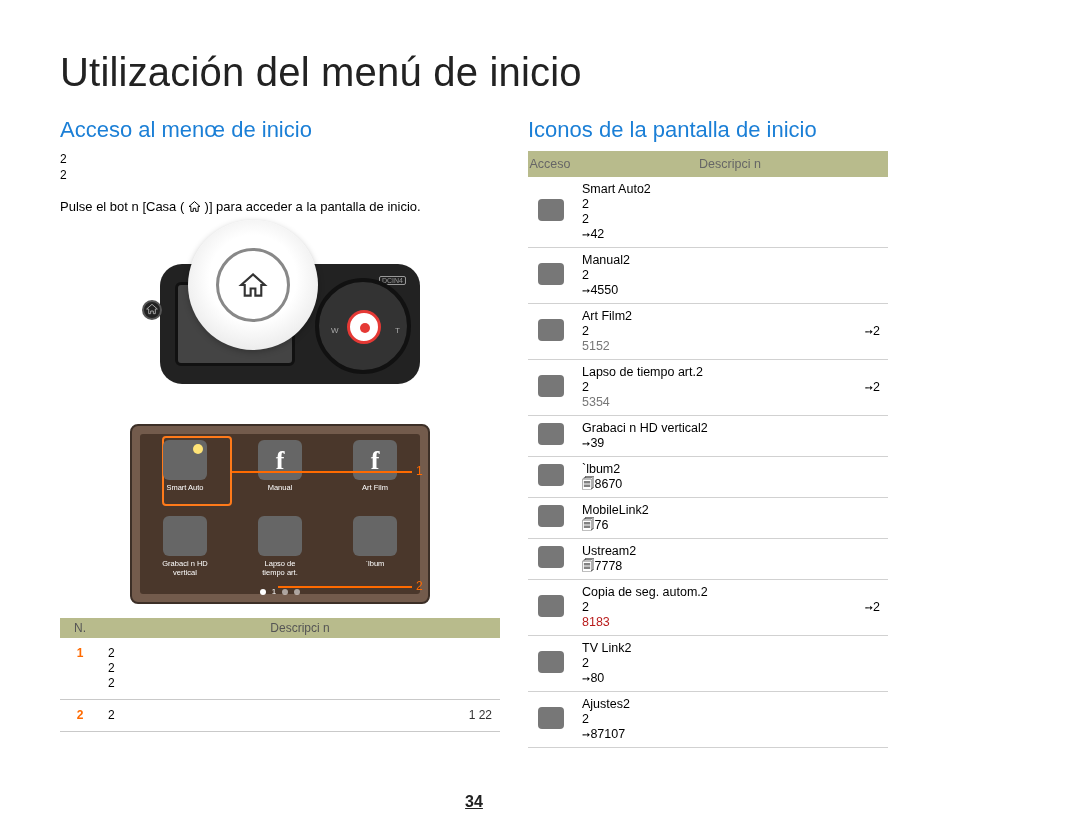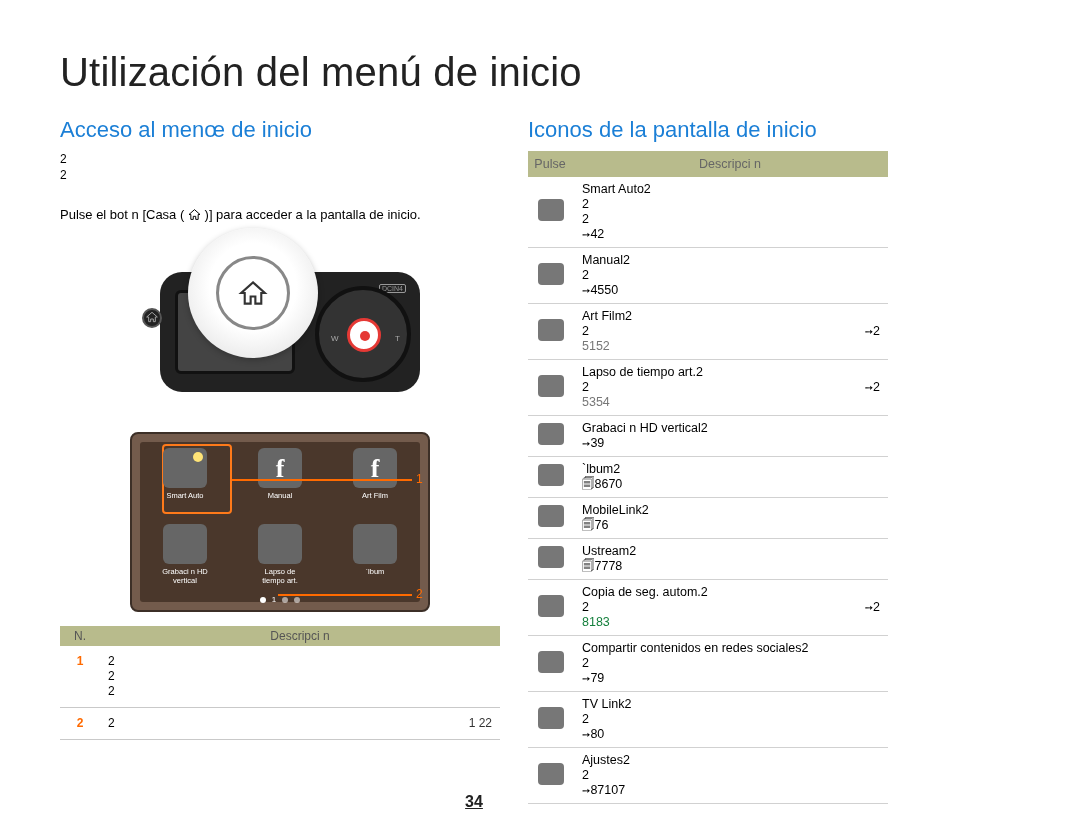--- a/index.html
+++ b/index.html
@@ -4,21 +4,21 @@
 <style>
   * { box-sizing: border-box; margin: 0; padding: 0; }
   html, body { width: 1080px; height: 825px; font-family: Arial, Helvetica, sans-serif; background: #fff; color: #000; }
   .page { width: 948px; height: 825px; padding: 50px 60px 20px 60px; position: relative; }
   .page-title { font-size: 40px; font-weight: 300; color: #222; margin-bottom: 22px; letter-spacing: 0.2px; }
   .cols { display: flex; gap: 28px; }
   .col-left { width: 460px; }
   .col-right { width: 470px; }
   .section-h { font-size: 22px; color: #1b7fd6; font-weight: 400; margin-bottom: 8px; }
   .intro-lines { font-size: 12px; line-height: 16px; margin-bottom: 10px; }
-  .instr { font-size: 13px; margin: 24px 0 8px 0; }
+  .instr { font-size: 13px; margin: 16px 0 8px 0; }
   .home-icon-inline { display: inline-block; width: 13px; height: 11px; vertical-align: -1px; }
   
   .cam-wrap { width: 300px; height: 180px; margin: 10px auto 20px auto; position: relative; }
   .cam-body { position: absolute; left: 30px; top: 40px; width: 260px; height: 120px; background: #222; border-radius: 22px; }
   .cam-screen { position: absolute; left: 45px; top: 58px; width: 120px; height: 84px; background: #444; border-radius: 6px; border: 3px solid #111; }
   .cam-lens { position: absolute; left: 185px; top: 54px; width: 96px; height: 96px; border-radius: 50%; background: #333; border: 4px solid #111; }
   .cam-lens-inner { position: absolute; left: 28px; top: 28px; width: 34px; height: 34px; border-radius: 50%; background: #fff; border: 3px solid #e53935; }
   .cam-lens-dot { position:absolute; left:41px; top:41px; width:10px; height:10px; border-radius:50%; background:#e53935;}
   .cam-wt { position:absolute; font-size:8px; color:#aaa; }
   .cam-w { left:12px; top:44px;} .cam-t { left:76px; top:44px;}
@@ -176,21 +176,21 @@
           </tr>
         </tbody>
       </table>
     </div>
 
     <div class="col-right">
       <h2 class="section-h">Iconos de la pantalla de inicio</h2>
       <table class="icon-table">
         <thead>
             <tr>
-          <th class="icon-col">Pulse</th>
+          <th class="icon-col">Acceso</th>
           <th>Descripci n</th>
         </tr>
           </thead>
         <tbody id="icon-rows">
             <tr>
               <td class="icon-col"><span class="thumb"></span></td>
               <td><span>Smart Auto2</span><br><span>2</span><br><span>2</span><br><span class="pg-arrow">➙</span><span>42</span></td>
             </tr>
             <tr>
               <td class="icon-col"><span class="thumb"></span></td>
@@ -215,25 +215,21 @@
             <tr>
               <td class="icon-col"><span class="thumb"></span></td>
               <td><span>MobileLink2</span><br><span class="pages-glyph">🗐</span><span>76</span></td>
             </tr>
             <tr>
               <td class="icon-col"><span class="thumb"></span></td>
               <td><span>Ustream2</span><br><span class="pages-glyph">🗐</span><span>7778</span></td>
             </tr>
             <tr>
               <td class="icon-col"><span class="thumb"></span></td>
-              <td><span>Copia de seg. autom.2</span><br><span>2</span><span style="float:right"><span class="pg-arrow">➙</span><span>2</span></span><br><span style="color:#15803d">8183</span></td>
-            </tr>
-            <tr>
-              <td class="icon-col"><span class="thumb"></span></td>
-              <td><span>Compartir contenidos en redes sociales2</span><br><span>2</span><br><span class="pg-arrow">➙</span><span>79</span></td>
+              <td><span>Copia de seg. autom.2</span><br><span>2</span><span style="float:right"><span class="pg-arrow">➙</span><span>2</span></span><br><span style="color:#b91c1c">8183</span></td>
             </tr>
             <tr>
               <td class="icon-col"><span class="thumb"></span></td>
               <td><span>TV Link2</span><br><span>2</span><br><span class="pg-arrow">➙</span><span>80</span></td>
             </tr>
             <tr>
               <td class="icon-col"><span class="thumb"></span></td>
               <td><span>Ajustes2</span><br><span>2</span><br><span class="pg-arrow">➙</span><span>87107</span></td>
             </tr>
           </tbody>

